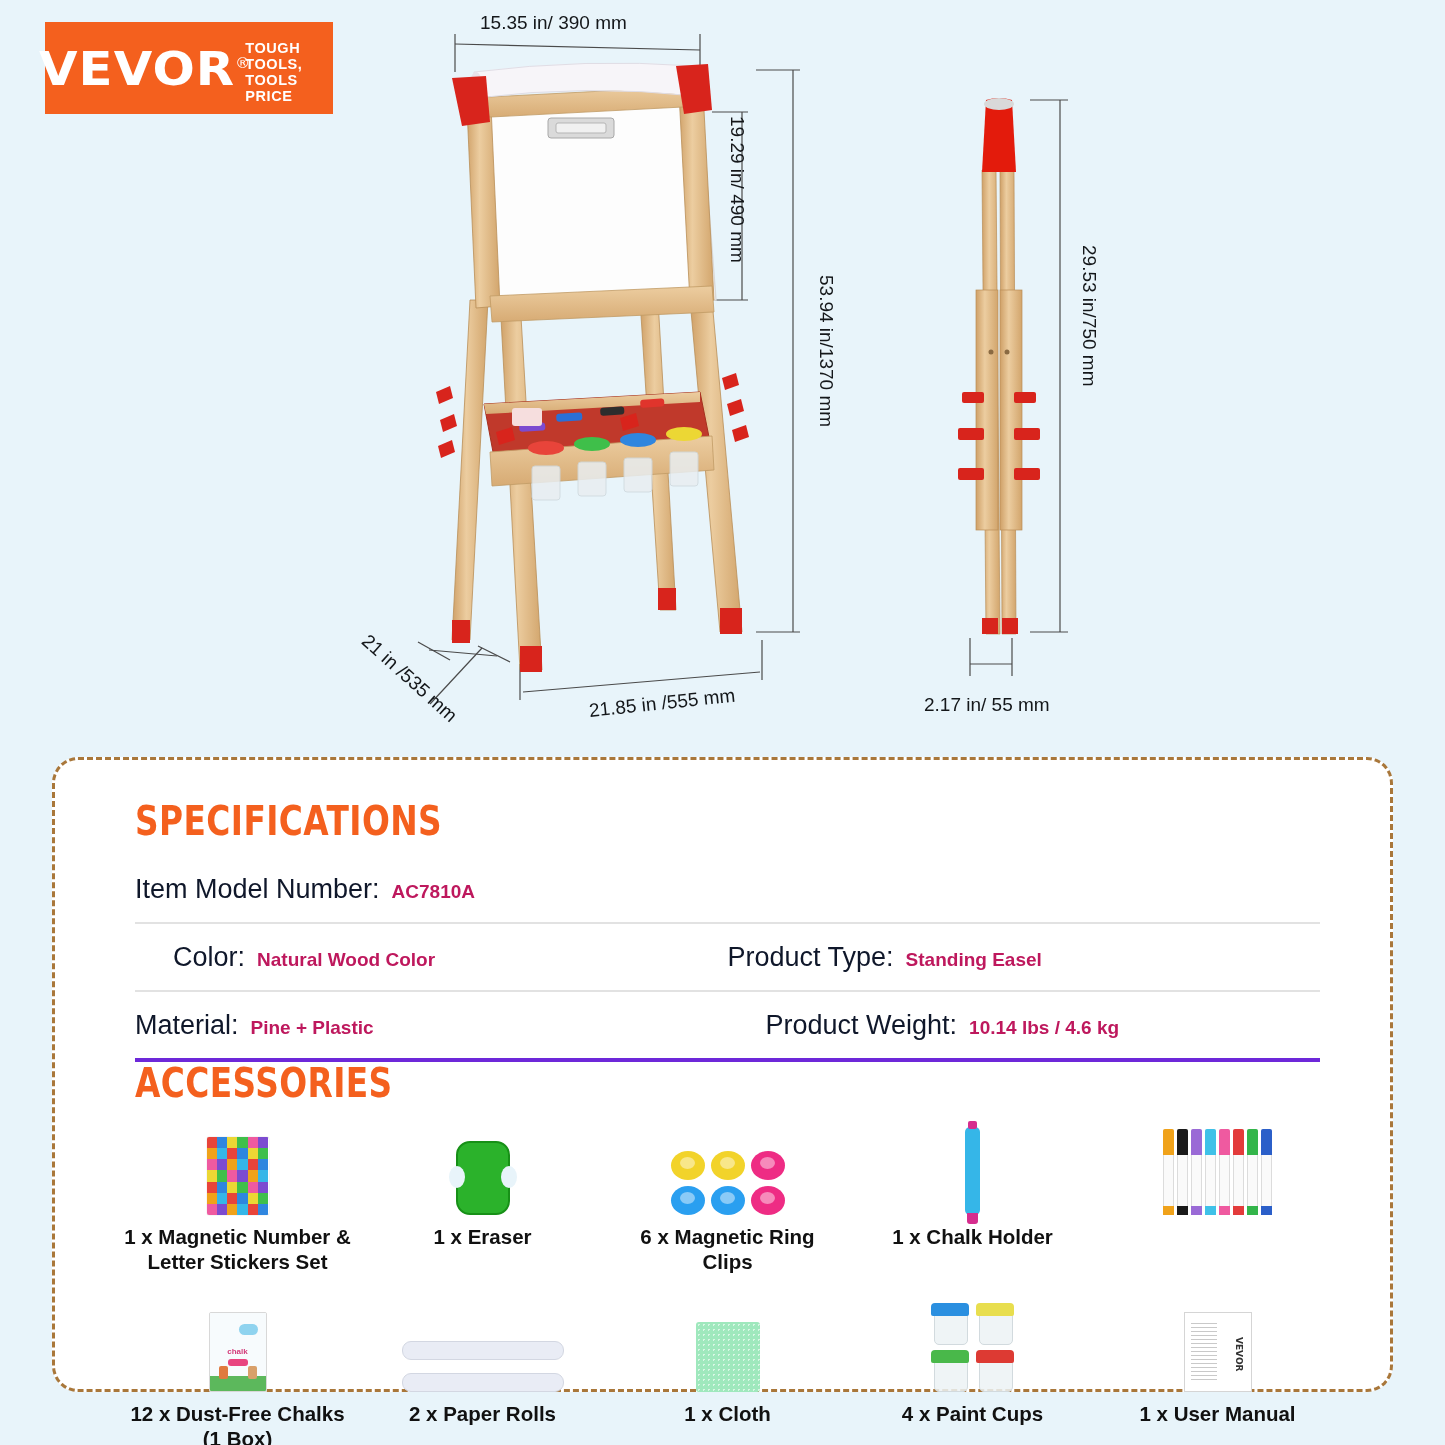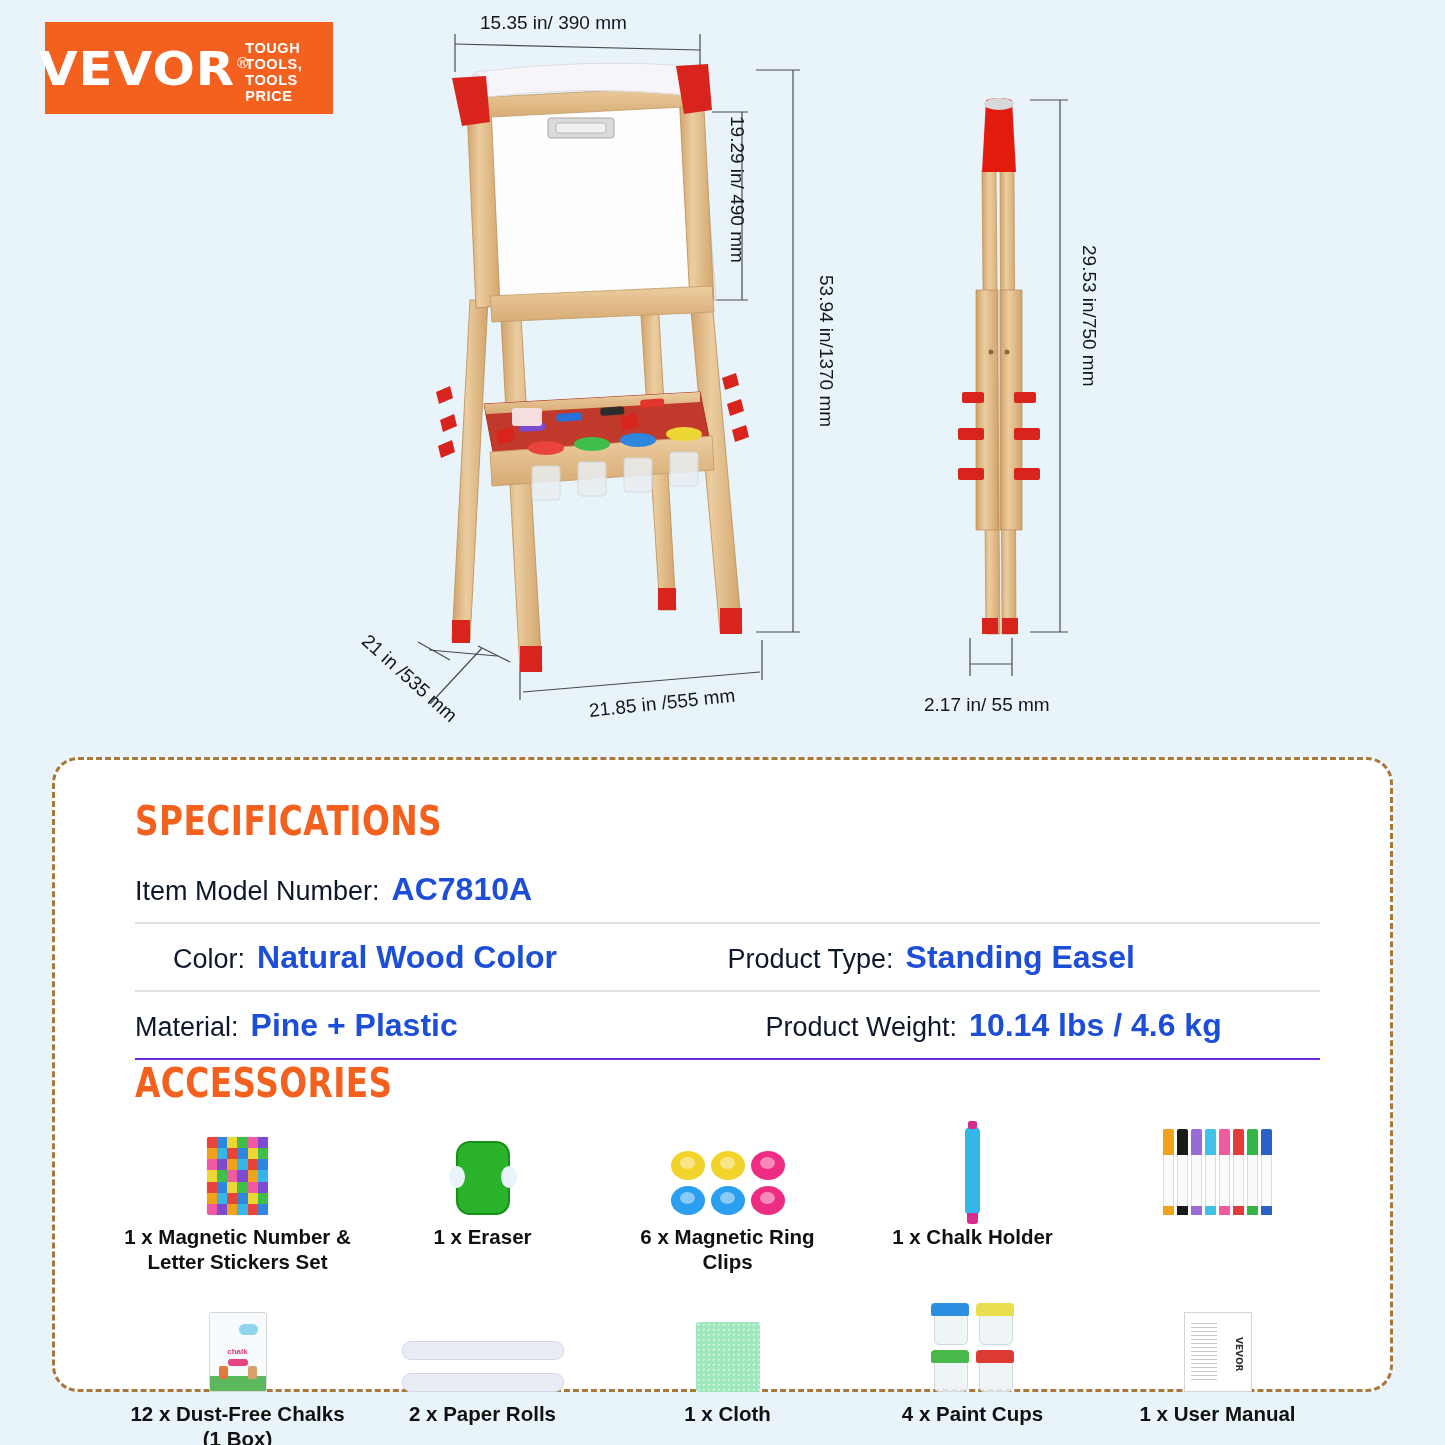--- a/index.html
+++ b/index.html
@@ -48,29 +48,29 @@
     letter-spacing:.5px;
   }
   #spec-title{left:80px;top:38px;font-size:40px;}
   #acc-title{left:80px;top:300px;font-size:40px;}
 
   .spec-table{position:absolute;left:80px;top:96px;width:1185px;}
   .spec-row{
     display:flex;align-items:center;height:66px;
     border-bottom:2px solid #e2e2e2;
   }
-  .spec-row:last-child{border-bottom:2px solid #6d28d9;}
+  .spec-row:last-child{border-bottom:4px solid #6d28d9;}
   .spec-cell{display:flex;align-items:baseline;width:50%;}
   .spec-cell.right{padding-left:38px;box-sizing:border-box;}
   .spec-key{
     color:#0f172a;font-size:27px;font-family:"Liberation Sans", sans-serif;
     white-space:nowrap;
   }
   .spec-val{
-    color:#1d4ed8;font-size:32px;font-weight:bold;margin-left:12px;
+    color:#be185d;font-size:19px;font-weight:bold;margin-left:12px;
     font-family:"Liberation Sans", sans-serif;white-space:nowrap;
   }
 
   
   .acc-grid{position:absolute;left:60px;top:355px;width:1225px;}
   .acc-row{display:flex;}
   .acc-item{
     width:20%;display:flex;flex-direction:column;align-items:center;
   }
   .acc-art{height:100px;display:flex;align-items:flex-end;justify-content:center;}

